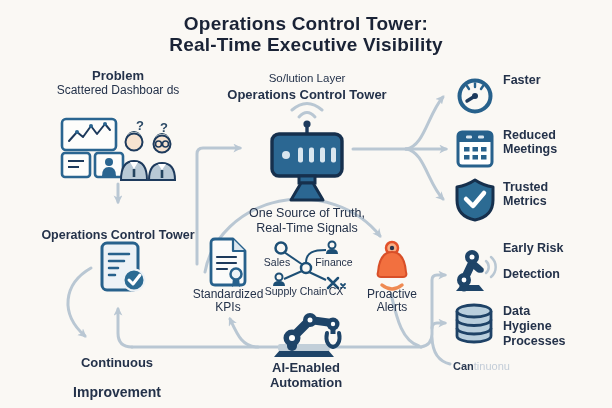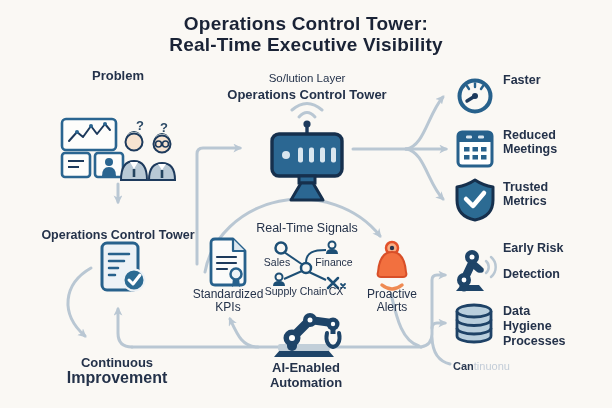--- a/index.html
+++ b/index.html
@@ -44,20 +44,21 @@
       <path d="M432,328 Q432,323 437,323 L445,323" marker-end="url(#ah)"></path>
       <path d="M432,338 Q433,360 450,364"></path>
       <path d="M91,268 C63,284 60,314 85,336" marker-end="url(#ah)"></path>
     </g>
   </svg>
 
   <div class="t tc title b" style="left:306px;top:13px">Operations Control Tower:</div>
   <div class="t tc title b" style="left:306px;top:34px">Real-Time Executive Visibility</div>
 
   <div class="t tc b" style="left:118px;top:69px;font-size:13px">Problem</div>
+  <div class="t tc" style="left:118px;top:84px">Scattered Dashboar ds</div>
 
   <svg width="132" height="72" viewBox="0 0 132 72" style="left:58px;top:112px">
     <rect x="4" y="7" width="54" height="31" rx="4" fill="#fdfdfb" stroke="#2a6590" stroke-width="2.6"></rect>
     <polyline points="11,29 19,20 25,25 33,14 39,22 47,12 52,18" fill="none" stroke="#1d3a5c" stroke-width="2" stroke-linecap="round" stroke-linejoin="round"></polyline>
     <circle cx="19" cy="20" r="2" fill="#2a6590"></circle>
       <circle cx="33" cy="14" r="2" fill="#2a6590"></circle>
       <circle cx="47" cy="12" r="2" fill="#2a6590"></circle>
     <rect x="4" y="41" width="28" height="24" rx="3" fill="#fdfdfb" stroke="#2a6590" stroke-width="2.6"></rect>
     <line x1="10" y1="49" x2="26" y2="49" stroke="#1d3a5c" stroke-width="2"></line>
     <line x1="10" y1="55" x2="21" y2="55" stroke="#1d3a5c" stroke-width="2"></line>
@@ -137,20 +138,21 @@
   <svg width="52" height="56" viewBox="0 0 52 56" style="left:96px;top:241px">
     <rect x="6" y="2" width="36" height="47" rx="5" fill="#edf2f6" stroke="#27618c" stroke-width="3"></rect>
     <line x1="13" y1="13" x2="33" y2="13" stroke="#27618c" stroke-width="2.5" stroke-linecap="round"></line>
     <line x1="13" y1="20" x2="28" y2="20" stroke="#27618c" stroke-width="2.5" stroke-linecap="round"></line>
     <line x1="13" y1="27" x2="22" y2="27" stroke="#27618c" stroke-width="2.5" stroke-linecap="round"></line>
     <line x1="13" y1="34" x2="19" y2="34" stroke="#27618c" stroke-width="2.5" stroke-linecap="round"></line>
     <circle cx="38" cy="39" r="10.5" fill="#2c6b93" stroke="#edf2f6" stroke-width="2"></circle>
     <polyline points="33,39 37,43 44,34" fill="none" stroke="#ffffff" stroke-width="3" stroke-linecap="round" stroke-linejoin="round"></polyline>
   </svg>
 
+  <div class="t tc" style="left:307px;top:207px;font-size:12.5px">One Source of Truth,</div>
   <div class="t tc" style="left:307px;top:222px;font-size:12.5px">Real-Time Signals</div>
 
   <svg width="100" height="60" viewBox="0 0 100 60" style="left:258px;top:238px">
     <g fill="none" stroke="#1d4f75" stroke-width="2">
       <path d="M26,14 L45,27"></path>
       <path d="M48,25 C48,14 56,12 68,12"></path>
       <path d="M44,33 L26,41"></path>
       <path d="M51,34 L68,42"></path>
     </g>
     <circle cx="23" cy="10" r="5.5" fill="#faf8f4" stroke="#1d4f75" stroke-width="2.5"></circle>
@@ -200,21 +202,21 @@
       <circle cx="48" cy="20" r="2.5" fill="#ffffff"></circle>
     <circle cx="71" cy="24" r="6.5" fill="#1e4468"></circle>
       <circle cx="71" cy="24" r="2.2" fill="#ffffff"></circle>
     <line x1="71" y1="30" x2="71" y2="34" stroke="#1e4468" stroke-width="5"></line>
     <path d="M65,33 C63,42 67,46 71,47 M77,33 C79,42 75,46 71,47" fill="none" stroke="#1e4468" stroke-width="4" stroke-linecap="round"></path>
   </svg>
   <div class="t tc b" style="left:306px;top:361px;font-size:13px">AI-Enabled</div>
   <div class="t tc b" style="left:306px;top:376px;font-size:13px">Automation</div>
 
   <div class="t tc b" style="left:117px;top:356px;font-size:13px">Continuous</div>
-  <div class="t tc b" style="left:117px;top:371px;font-size:16px">Improvement</div>
+  <div class="t tc b" style="left:117px;top:386px;font-size:14px">Improvement</div>
 
   <svg width="52" height="50" viewBox="0 0 52 50" style="left:448px;top:243px">
     <path d="M38,18 A8,8 0 0 1 38,30" fill="none" stroke="#b9c7d3" stroke-width="2.5" stroke-linecap="round"></path>
     <path d="M43,14 A13,13 0 0 1 43,34" fill="none" stroke="#b9c7d3" stroke-width="2.5" stroke-linecap="round"></path>
     <polygon points="8,48 36,48 31,42 13,42" fill="#1e4468"></polygon>
     <line x1="16" y1="37" x2="24" y2="20" stroke="#1e4468" stroke-width="8" stroke-linecap="round"></line>
     <line x1="24" y1="20" x2="31" y2="26" stroke="#1e4468" stroke-width="7" stroke-linecap="round"></line>
     <line x1="16" y1="37" x2="16" y2="44" stroke="#1e4468" stroke-width="9" stroke-linecap="round"></line>
     <circle cx="24" cy="14" r="7" fill="#1e4468"></circle>
       <circle cx="24" cy="14" r="2.5" fill="#ffffff"></circle>

